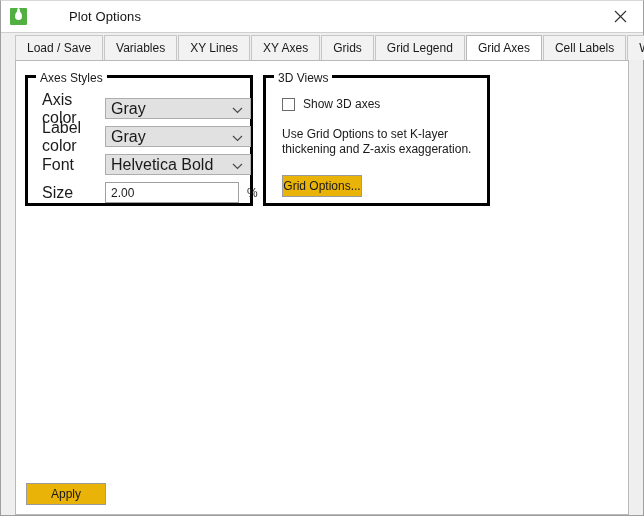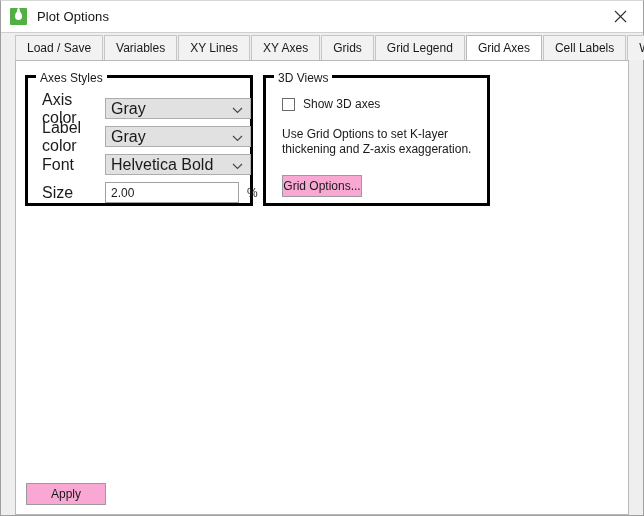--- a/index.html
+++ b/index.html
@@ -33,20 +33,21 @@
 
   
   .titlebar {
     height: 31px;
     min-height: 31px;
     background: #ffffff;
     display: flex;
     align-items: center;
     position: relative;
     border-bottom: 1px solid #cfcfcf;
+    gap: 32px;
   }
   .app-icon {
     width: 17px;
     height: 17px;
     margin-left: 9px;
     background: #52b043;
     border-radius: 1px;
     position: relative;
     flex: none;
   }
@@ -250,21 +251,21 @@
     top: 49px;
     width: 198px;
     font-size: 12px;
     line-height: 15px;
     color: #1a1a1a;
   }
 
   
   .btn {
     box-sizing: border-box;
-    background: #f9a8d4;
+    background: #eab308;
     border: 1px solid #9b9b9b;
     display: flex;
     align-items: center;
     justify-content: center;
     font-size: 12px;
     color: #1a1a1a;
     cursor: default;
     white-space: nowrap;
   }
   #grid-options-button {

